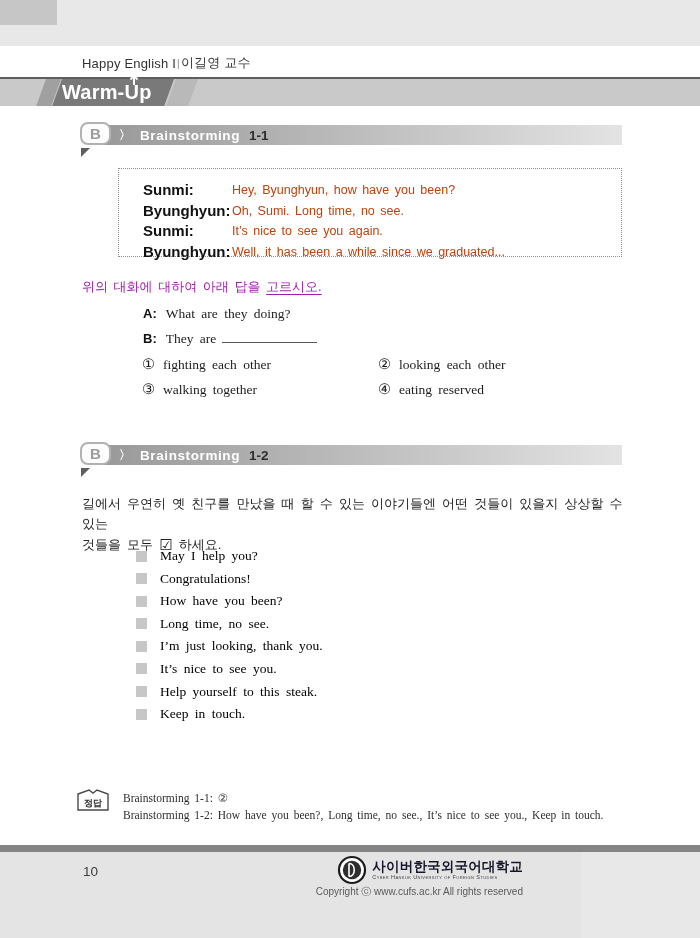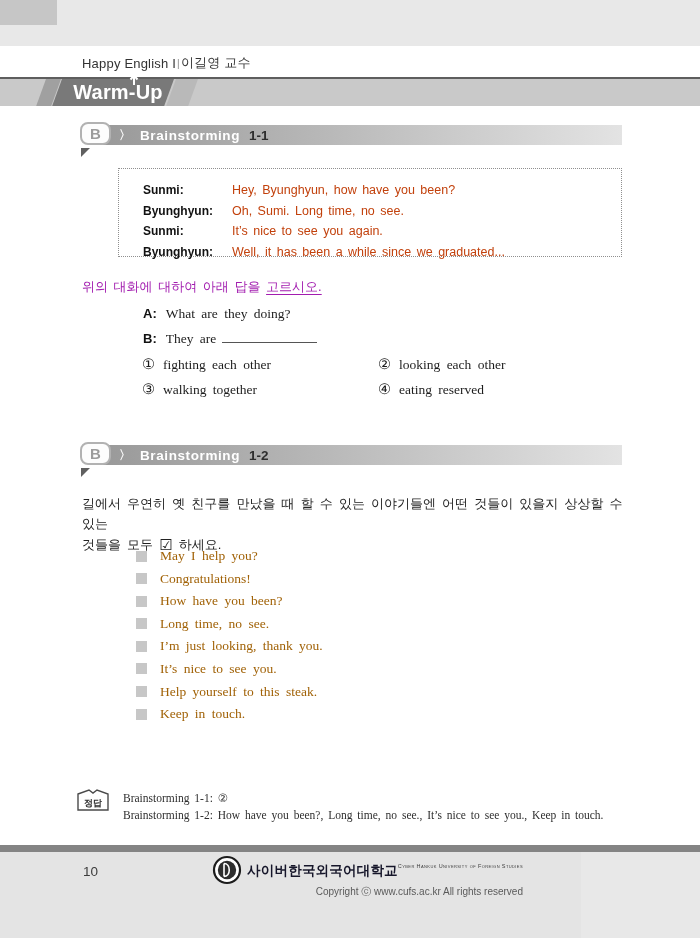--- a/index.html
+++ b/index.html
@@ -19,42 +19,42 @@
     font-size:13px; color:#333; letter-spacing:0.2px; }
   .course-sep { color:#8a8a8a; font-size:10px; }
   
   .banner-line { position:absolute; left:0; top:77px; width:700px; height:2px; background:#5e5e5e; }
   .banner { position:absolute; left:0; top:79px; width:700px; height:27px; background:#c9c9c9; overflow:hidden; }
   .banner .seg { position:absolute; top:0; height:27px; transform:skewX(-20deg); transform-origin:top left; }
   .seg-med   { left:46px; width:15px; background:#a0a0a0; }
   .seg-dark  { left:62px; width:112px; background:#797979; }
   .seg-light { left:176px; width:22px; background:#b9b9b9; }
   .wordmark { position:absolute; left:62px; top:0; width:112px; height:27px; line-height:27px;
-    text-align:center; color:#ffffff; font-weight:bold; font-size:20px; letter-spacing:0.2px; }
+    color:#ffffff; font-weight:bold; font-size:20px; letter-spacing:0.2px; }
   .warm-arrow { position:absolute; left:128px; top:74px; }
   
   .sec-head { position:absolute; left:80px; width:542px; height:40px; }
   .sec-bar { position:absolute; left:13px; top:3px; right:0; height:20px;
     background:linear-gradient(to right,#989898 0%,#b9b9b9 45%,#e3e3e3 100%); }
   .sec-pill { position:absolute; left:0; top:0; width:31px; height:23px; background:#fdfdfd;
     border:2px solid #b2b2b2; border-radius:8px; display:flex; align-items:center; justify-content:center;
     font-weight:bold; font-size:15px; color:#9c9c9c; }
   .sec-text { position:absolute; left:39px; top:3px; height:20px; display:flex; align-items:center; gap:9px; }
   .sec-chevron { color:#ffffff; font-weight:bold; font-size:12px; }
   .sec-title { color:#ffffff; font-weight:bold; font-size:13.5px; letter-spacing:0.6px; }
   .sec-num { color:#2e2e2e; font-weight:bold; font-size:13.5px; }
   .sec-fold { position:absolute; left:1px; top:26px; width:9px; height:9px; background:#606060;
     clip-path:polygon(0 0,100% 0,0 100%); }
   #sec-head-1 { top:122px; }
   #sec-head-2 { top:442px; }
   
   .dialogue-box { position:absolute; left:118px; top:168px; width:504px; height:89px;
     border:1px dotted #8f8f8f; background:#fff; padding:11px 10px 0 24px; }
   .dlg-row { display:flex; line-height:20.5px; }
-  .dlg-name { width:89px; font-weight:bold; font-size:12px; color:#111; }
+  .dlg-name { width:89px; font-weight:bold; font-size:15px; color:#111; }
   .dlg-line { font-size:12.5px; color:#c2410c; word-spacing:2px; }
   
   .instr-1 { position:absolute; left:82px; top:278px; font-size:13px; color:#a21caf; word-spacing:2px; }
   .instr-underline { text-decoration:underline; text-underline-offset:3px; }
   .qa { position:absolute; left:143px; top:306px; font-family:"Liberation Serif", serif;
     font-size:13.5px; color:#1c1c1c; word-spacing:3px; }
   .qa-row { display:flex; align-items:baseline; margin-bottom:8px; }
   .qa-label { font-family:"Liberation Sans", sans-serif; font-weight:bold; font-size:13px; color:#111; margin-right:9px; }
   .answer-blank { display:inline-block; width:95px; border-bottom:1px solid #555; height:13px; margin-left:6px; }
   .options { position:absolute; left:142px; top:356px; width:440px; display:grid;
@@ -62,31 +62,31 @@
     font-family:"Liberation Serif", serif; font-size:13.5px; color:#1c1c1c; word-spacing:3px; }
   .option { display:flex; align-items:center; gap:8px; }
   .opt-marker { font-size:14.5px; }
   
   .instr-2 { position:absolute; left:82px; top:494px; width:552px; font-size:13px; color:#222;
     line-height:20px; word-spacing:2.5px; }
   .check-symbol { font-size:15px; position:relative; top:1px; }
   .checklist { position:absolute; left:136px; top:549px; }
   .chk-row { display:flex; align-items:center; height:14px; margin-bottom:8.6px; }
   .chk-box { width:11px; height:11px; background:#c7c7c7; margin-right:13px; }
-  .chk-label { font-family:"Liberation Serif", serif; font-size:13.5px; color:#a16207; word-spacing:3px; }
+  .chk-label { font-family:"Liberation Serif", serif; font-size:13.5px; color:#000000; word-spacing:3px; }
   
   .answers { position:absolute; left:75px; top:788px; display:flex; align-items:flex-start; }
   .answers-text { margin-left:12px; font-family:"Liberation Serif", serif; font-size:11.5px;
     line-height:16.5px; color:#2e2e2e; word-spacing:2px; margin-top:2px; }
   
   .footer-bar { position:absolute; left:0; top:845px; width:700px; height:7px; background:#848484; }
   .footer { position:absolute; left:0; top:852px; width:581px; height:86px; background:#e4e4e4; }
   .page-number { position:absolute; left:83px; top:12px; font-size:13.5px; color:#3c3c3c; }
   .logo-row { position:absolute; right:58px; top:3px; display:flex; align-items:center; gap:5px; }
-  .logo-names { display:flex; flex-direction:row; }
+  .logo-names { display:flex; flex-direction:column; }
   .uni-kr { font-size:13.5px; font-weight:bold; color:#16162a; letter-spacing:0.2px; line-height:15px; }
   .uni-en { font-size:5.5px; color:#3e3e3e; font-variant:small-caps; letter-spacing:0.4px; line-height:7px; }
   .copyright { position:absolute; right:58px; top:33px; font-size:10px; color:#5a5a5a; }
 </style>
 </head>
 <body>
 
 <div id="page">
 
   <div class="top-margin"></div>

